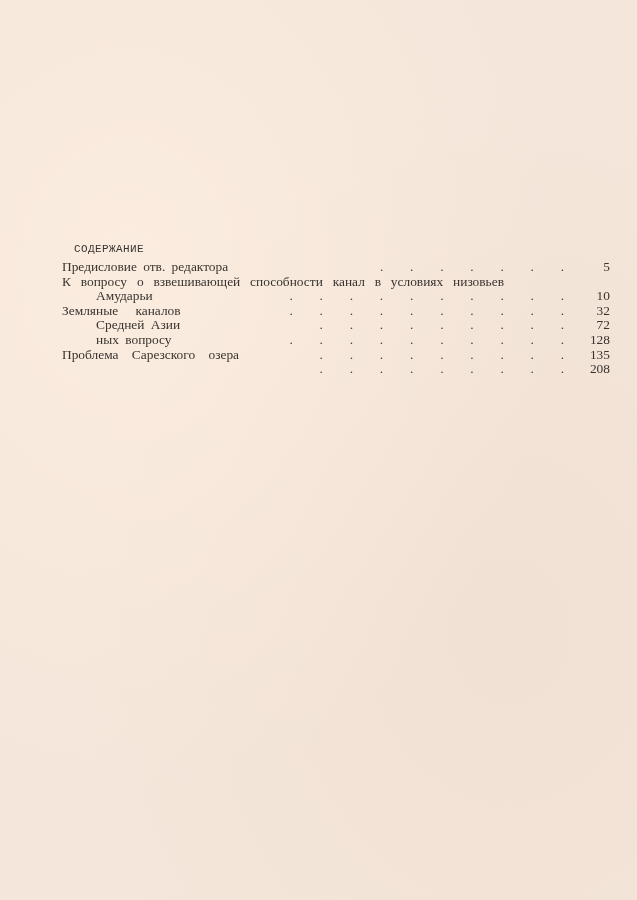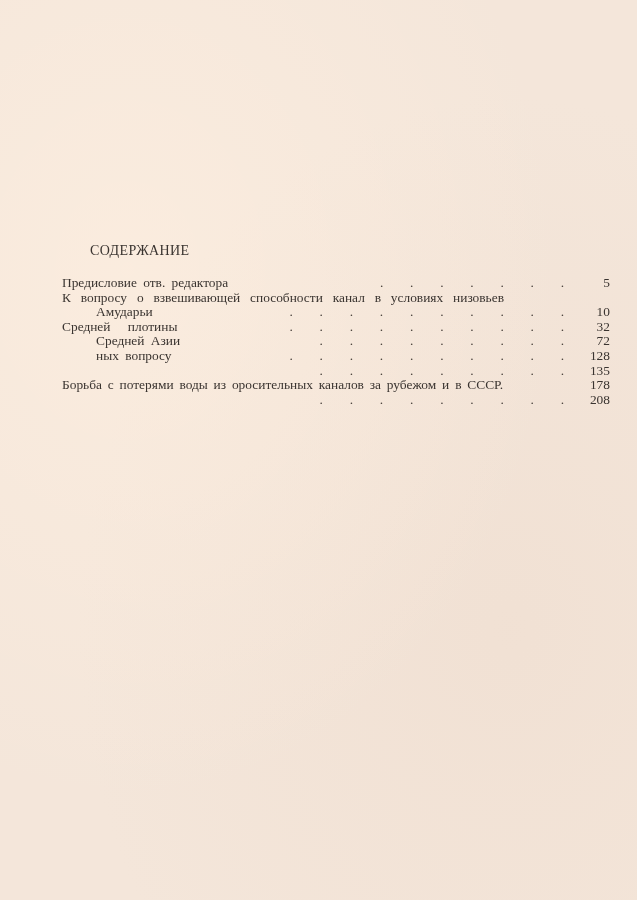--- a/index.html
+++ b/index.html
@@ -7,26 +7,26 @@
     width:637px; height:900px; overflow:hidden;
     background:#f4e6da;
     background-image:
       radial-gradient(ellipse at 20% 30%, rgba(255,240,225,0.6), transparent 60%),
       radial-gradient(ellipse at 80% 70%, rgba(235,215,200,0.35), transparent 60%);
     position:relative;
     color:#3b3530;
   }
   .page { position:absolute; left:0; top:0; width:637px; height:900px; }
   .title {
-    position:absolute; left:90px; top:243px;
-    font-family:Liberation Serif, serif;
-    font-size:14px; letter-spacing:0.4px; color:#3a3430;
+    position:absolute; left:74px; top:243px;
+    font-family:Liberation Mono, monospace;
+    font-size:11px; letter-spacing:0.4px; color:#3a3430;
   }
   .toc {
-    position:absolute; left:62px; top:276px; width:548px;
+    position:absolute; left:62px; top:260px; width:548px;
     font-family:"Liberation Serif", serif;
     font-size:13.4px; line-height:14.6px; color:#3a3430;
   }
   .entry { position:relative; }
   .line { position:relative; white-space:nowrap; height:14.6px; }
   .line.indent { padding-left:34px;text-decoration:underline; }
   .text { display:inline-block; word-spacing:3px; }
   .dots {
     position:absolute; top:0; right:46px;
     letter-spacing:0; color:#4a433d;
@@ -58,21 +58,21 @@
       </div>
       <div class="line indent">
         <span class="text">Амударьи</span>
         <span class="dots" style="white-space: pre;">.        .        .        .        .        .        .        .        .        .</span>
         <span class="page-num">10</span>
       </div>
     </div>
 
     <div class="entry">
       <div class="line">
-        <span class="text" style="word-spacing:14px">Средней плотины</span>
+        <span class="text" style="word-spacing:14px">Земляные каналов</span>
         <span class="dots" style="white-space: pre;">.        .        .        .        .        .        .        .        .        .</span>
         <span class="page-num">32</span>
       </div>
     </div>
 
     <div class="entry">
       <div class="line indent">
         <span class="text">Средней Азии</span>
         <span class="dots" style="white-space: pre;">.        .        .        .        .        .        .        .        .</span>
         <span class="page-num">72</span>
@@ -83,31 +83,26 @@
     <div class="entry">
       <div class="line indent">
         <span class="text">ных вопросу</span>
         <span class="dots" style="white-space: pre;">.        .        .        .        .        .        .        .        .        .</span>
         <span class="page-num">128</span>
       </div>
     </div>
 
     <div class="entry">
       <div class="line">
+        <span class="text" style="word-spacing:10px">Проблема Сарезского озера</span>
         <span class="dots" style="white-space: pre;">.        .        .        .        .        .        .        .        .</span>
         <span class="page-num">135</span>
       </div>
     </div>
 
-    <div class="entry">
-      <div class="line">
-        <span class="text" style="word-spacing:2.5px">Борьба с потерями воды из оросительных каналов за рубежом и в СССР.</span>
-        <span class="page-num">178</span>
-      </div>
-    </div>
 
     <div class="entry">
       <div class="line">
         <span class="dots" style="white-space: pre;">.        .        .        .        .        .        .        .        .</span>
         <span class="page-num">208</span>
       </div>
     </div>
 
   </div>
 </div>

